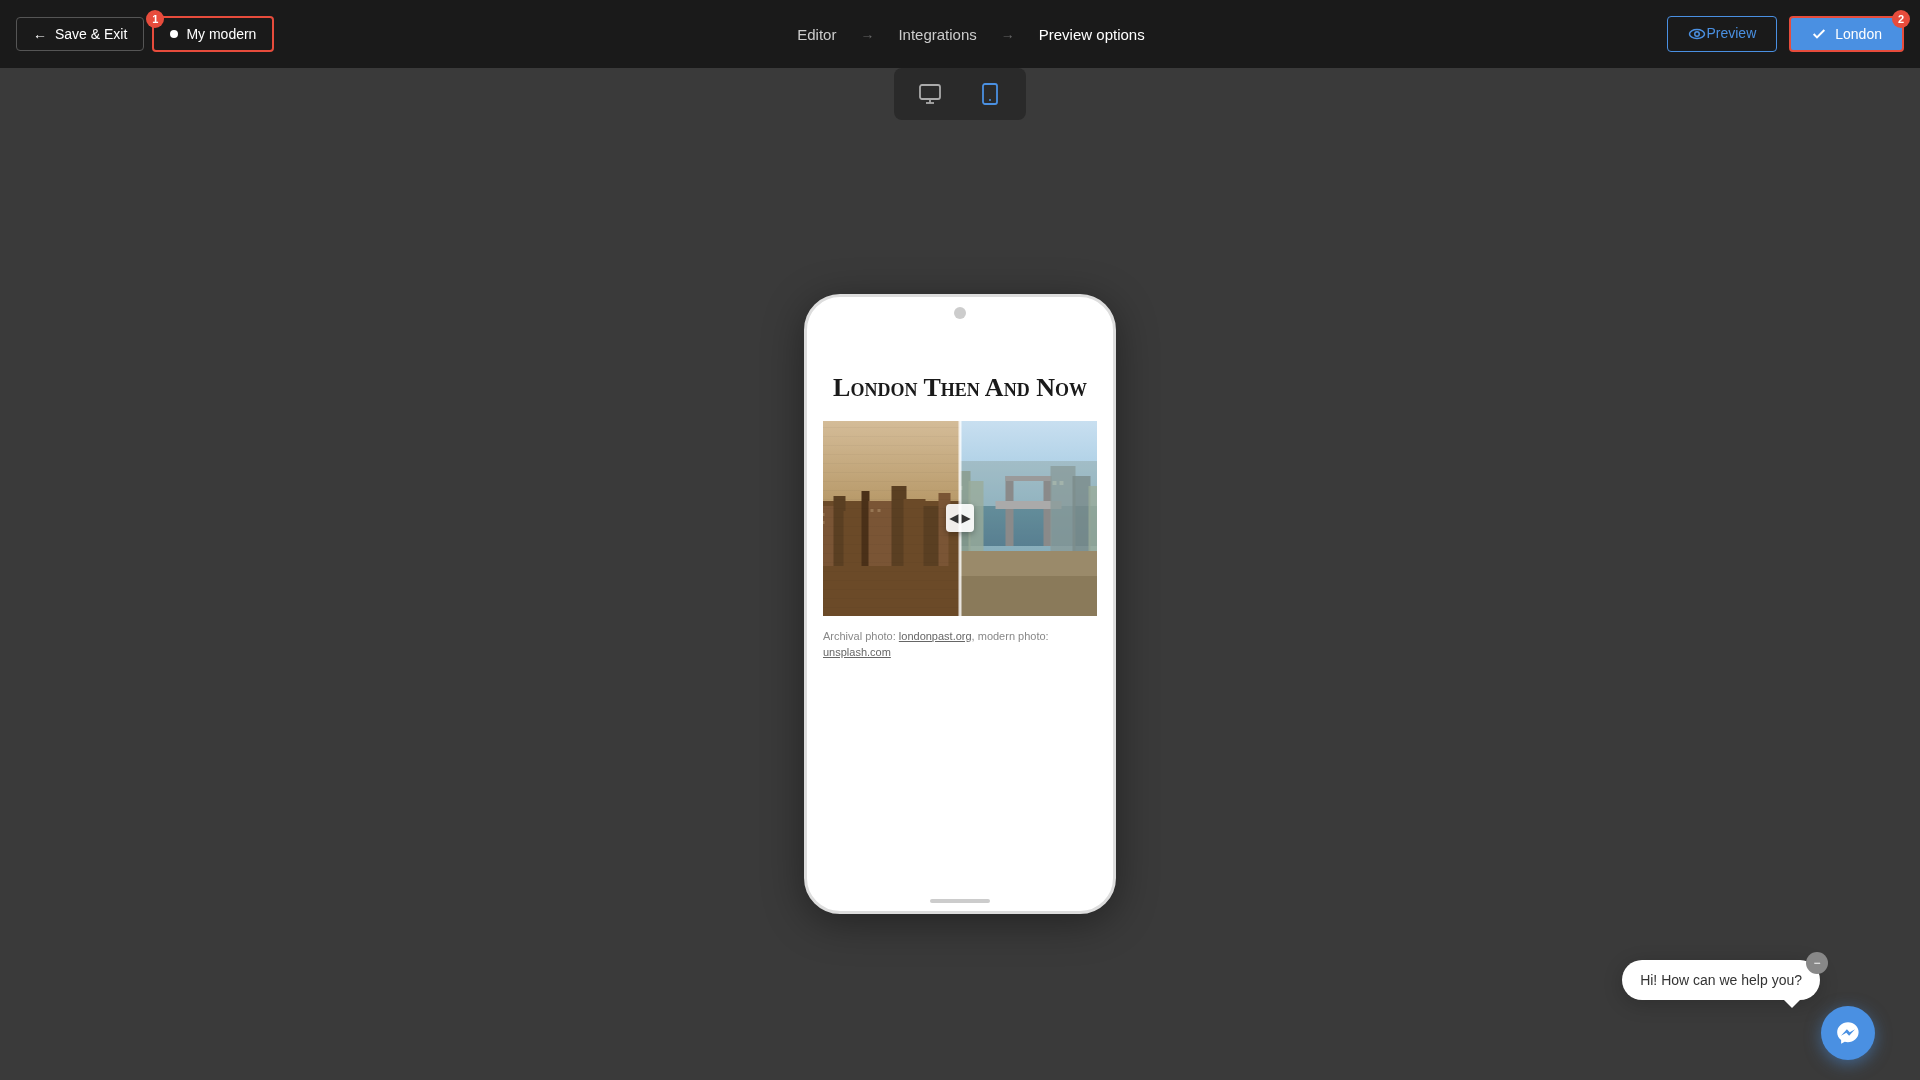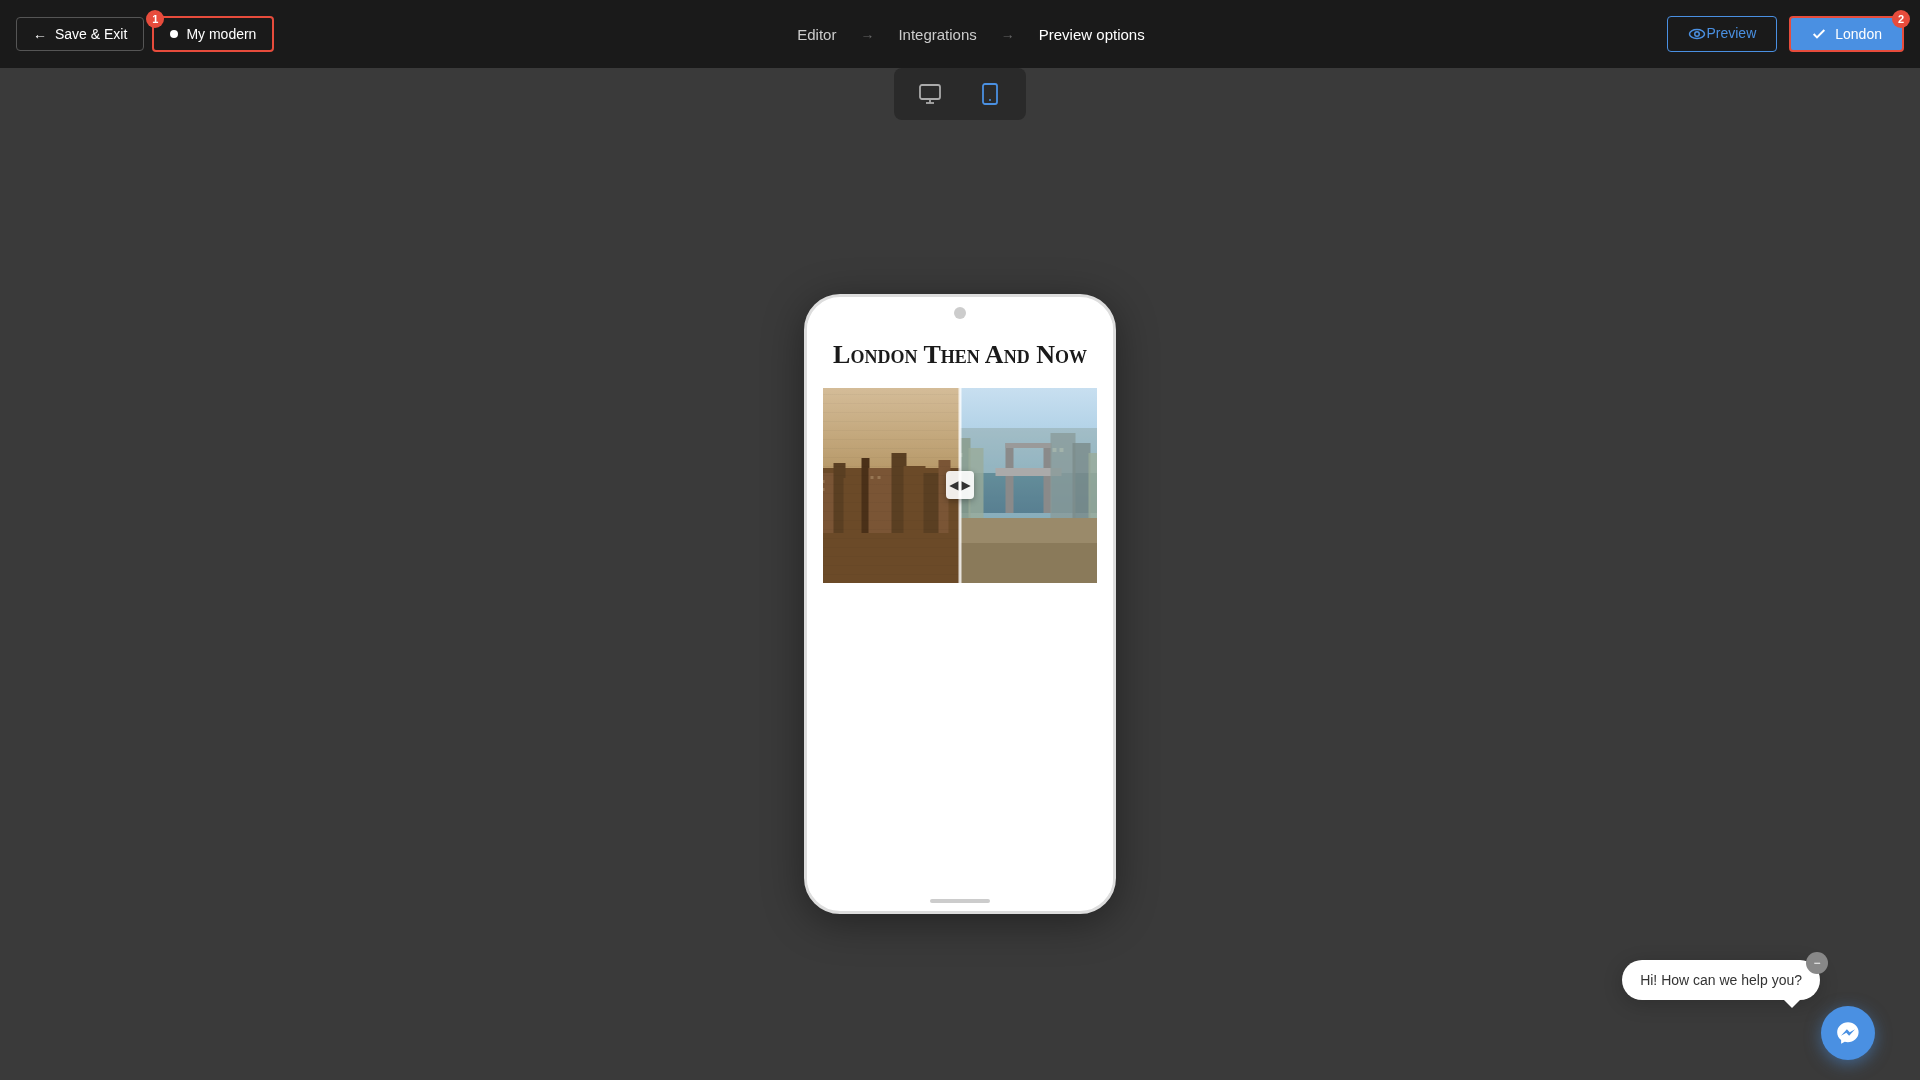--- a/index.html
+++ b/index.html
@@ -191,20 +191,21 @@
       width: 312px;
       height: 620px;
       background: #fff;
       border-radius: 36px;
       border: 3px solid #ddd;
       box-shadow: 0 8px 40px rgba(0,0,0,0.4);
       display: flex;
       flex-direction: column;
       align-items: center;
       overflow: hidden;
+      gap: 33px;
     }
 
     .phone-notch {
       width: 12px; height: 12px;
       background: #ccc;
       border-radius: 50%;
       margin: 10px auto 0;
       flex-shrink: 0;
     }
 
@@ -567,20 +568,23 @@
 
           <div class="slider-divider"></div>
           <div class="slider-handle">
             <div class="slider-arrows">
               <span>◀</span>
                 <span>▶</span>
             </div>
           </div>
         </div>
 
+        <div class="caption-text">
+          <span>Archival photo: </span><a class="caption-link" href="#">londonpast.org</a><span>, modern photo: </span><a class="caption-link" href="#">unsplash.com</a>
+        </div>
       </div>
     </div>
 
     <div class="phone-home-indicator"></div>
   </div>
 </div>
 
 <div class="chat-bubble">
   <span>Hi! How can we help you?</span>
   <button class="chat-close">−</button>

